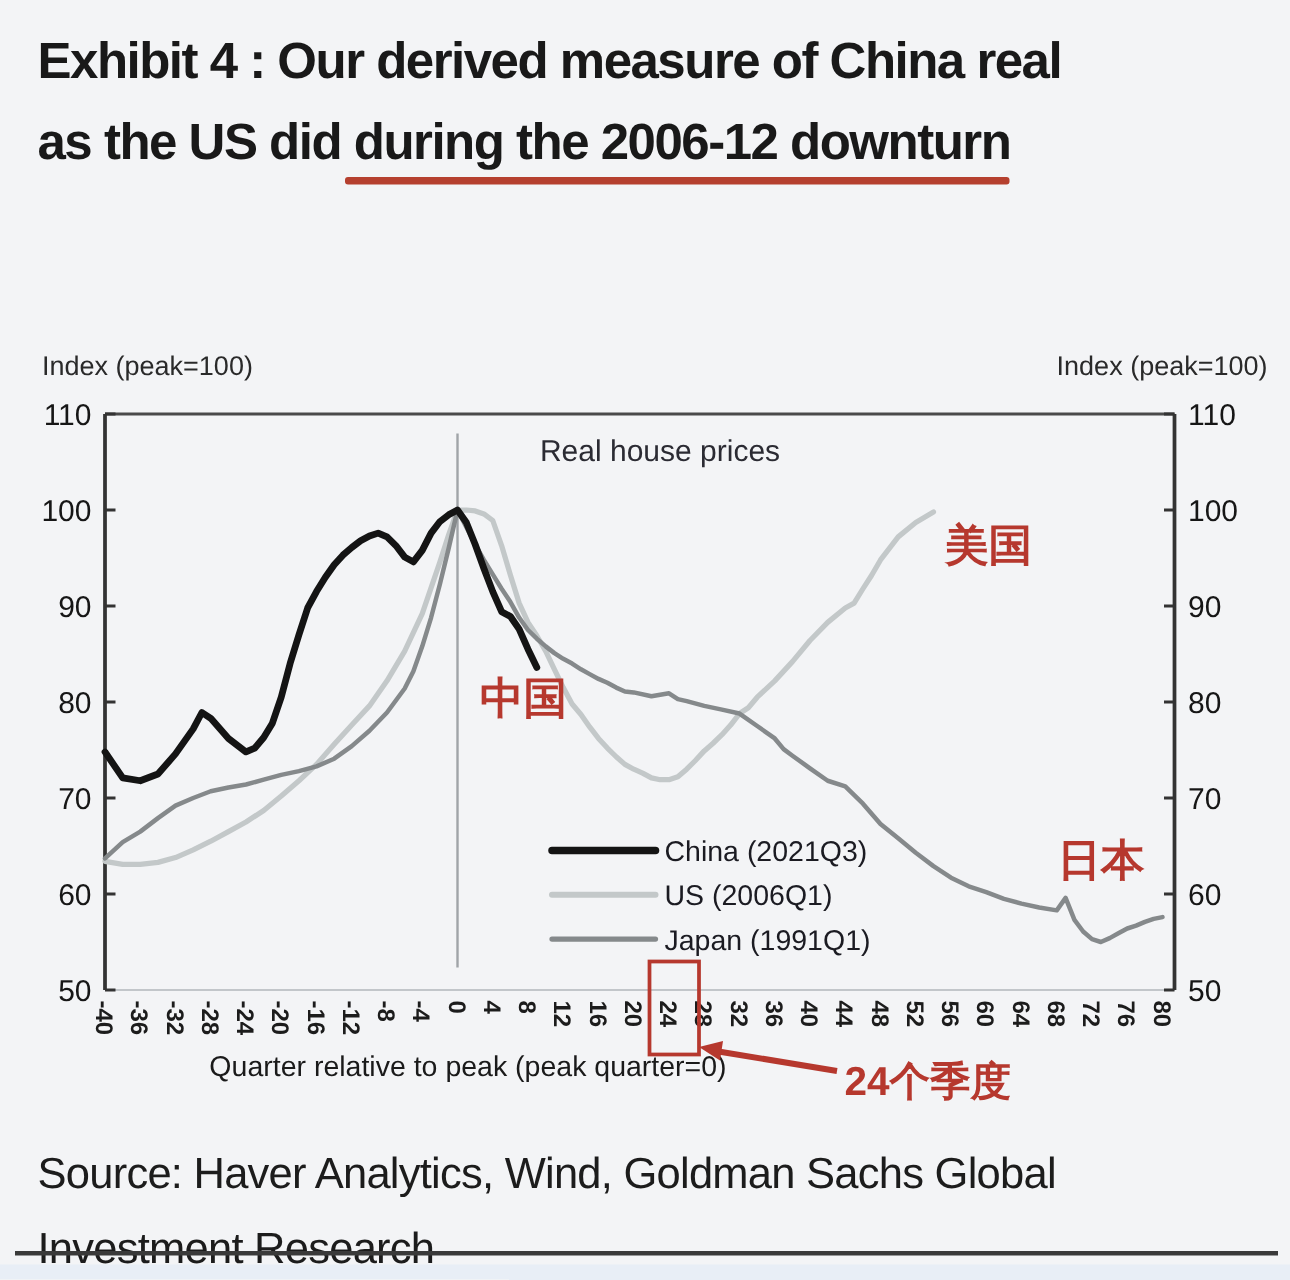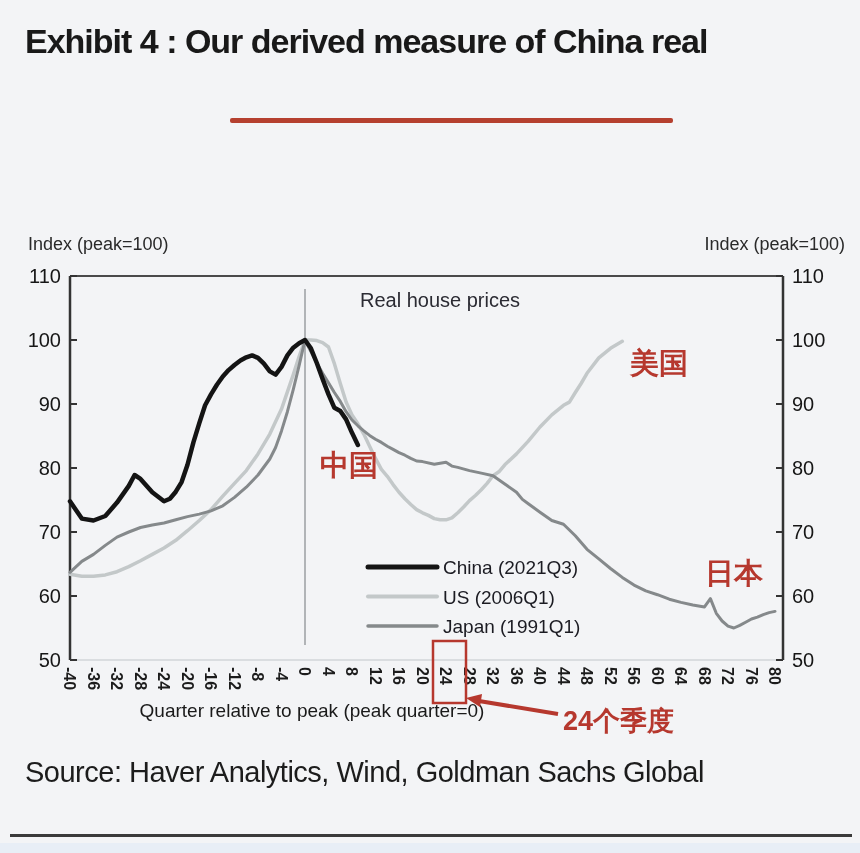--- a/index.html
+++ b/index.html
@@ -13,37 +13,38 @@
     font-size:34px;font-weight:700;color:#191919;line-height:54px;
     letter-spacing:-1px;white-space:nowrap;
   }
   .title-underline{
     position:absolute;left:230px;top:118px;width:443px;height:4.5px;
     background:#b5402f;border-radius:2px;
   }
   .source-block{position:absolute;left:25px;top:753px;}
   .source-line{
     font-size:29px;font-weight:500;color:#1c1c1c;line-height:39px;
-    letter-spacing:-0.5px;white-space:nowrap;
+    letter-spacing:-0.5px;white-space:nowrap;margin-top:11px;
   }
   .bottom-rule{position:absolute;left:10px;top:834px;width:842px;height:3px;background:#3a3a3a;}
   .bottom-strip{position:absolute;left:0;top:843px;width:860px;height:10px;background:#e8eef6;}
   #chart-svg{position:absolute;left:0;top:225px;}
   text{font-family:"Liberation Sans","DejaVu Sans",sans-serif;}
   .axis-unit{font-size:18px;fill:#2a2a2a;}
   .chart-title{font-size:20px;fill:#2b2b33;font-weight:500;}
   .cn-label{font-size:29px;fill:#b6382e;font-weight:700;}
   .cn-label24{font-size:27px;fill:#b6382e;font-weight:700;}
   .x-axis-label{font-size:19px;fill:#1a1a1a;}
 </style>
 </head>
 <body>
 
 <div class="title-block">
   <div class="title-line">Exhibit 4 : Our derived measure of China real</div>
+  <div class="title-line">as the US did during the 2006-12 downturn</div>
 </div>
 <div class="title-underline"></div>
 
 <svg id="chart-svg" width="860" height="520" viewBox="0 0 860 520">
 
   <g id="chart-render-layer">
       <line x1="70" y1="51" x2="783" y2="51" stroke="#4a4a4a" stroke-width="2"></line>
       <line x1="70" y1="435" x2="783" y2="435" stroke="#c2c6ca" stroke-width="1.2"></line>
       <line x1="70" y1="51" x2="70" y2="435" stroke="#333333" stroke-width="2.5"></line>
       <line x1="783" y1="51" x2="783" y2="435" stroke="#333333" stroke-width="2.5"></line>
@@ -130,15 +131,16 @@
   <text class="x-axis-label" x="312" y="492" text-anchor="middle">Quarter relative to peak (peak quarter=0)</text>
 
   <rect x="433" y="416" width="33" height="62" fill="none" stroke="#b6382e" stroke-width="2.5"></rect>
   <line x1="558" y1="489" x2="479" y2="476" stroke="#b6382e" stroke-width="4"></line>
   <polygon points="466,473 482,469 480,482" fill="#b6382e"></polygon>
   <text class="cn-label24" x="563" y="505" text-anchor="start">24个季度</text>
 </svg>
 
 <div class="source-block">
   <div class="source-line">Source: Haver Analytics, Wind, Goldman Sachs Global</div>
+  <div class="source-line">Investment Research</div>
 </div>
 <div class="bottom-rule"></div>
 <div class="bottom-strip"></div>
 
 </body></html>

